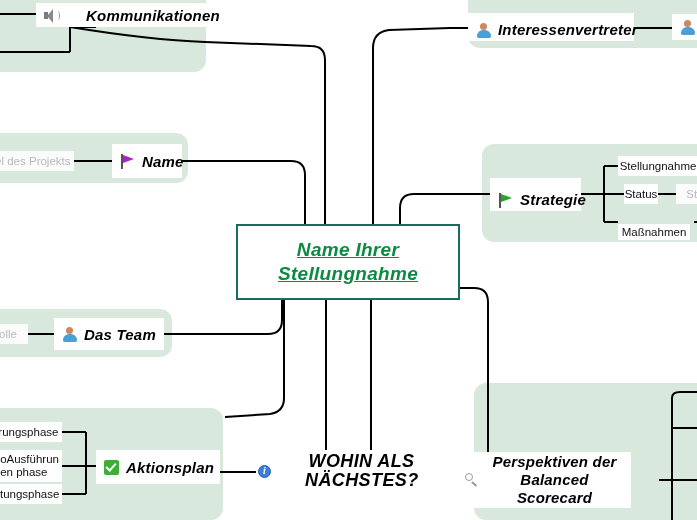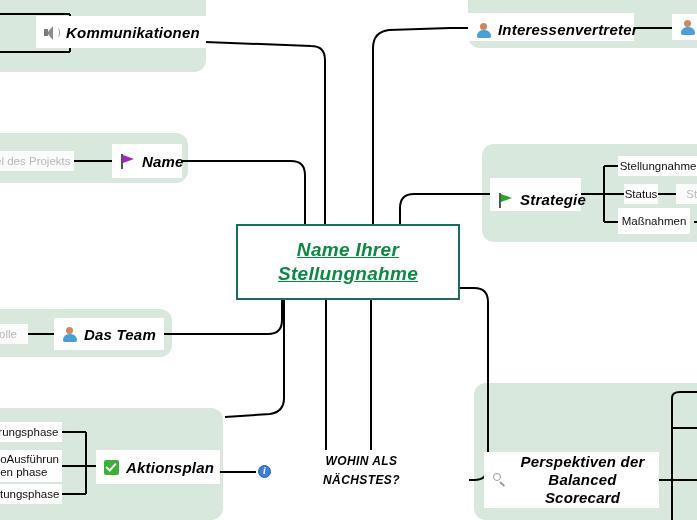--- a/index.html
+++ b/index.html
@@ -115,21 +115,21 @@
     white-space: normal;
     line-height: 13px;
     text-align: left;
     justify-content: flex-start;
   }
   
   .free-text {
     position: absolute;
     font-weight: bold;
     font-style: italic;
-    font-size: 12px;
+    font-size: 18px;
     line-height: 19px;
     color: #000000;
     letter-spacing: 0.4px;
     text-align: center;
     z-index: 4;
   }
   
   
   .ic-speaker:before {
     content: "";
@@ -314,21 +314,21 @@
     <path class="wire" d="M211,472 L256,472"></path>
   </svg>
 
   <div class="root-node">
     <div class="root-text">
       <span>Name Ihrer</span><br>
       <span>Stellungnahme</span>
     </div>
   </div>
 
-  <div class="node" style="left:36px; top:16px; width:170px; height:32px;">
+  <div class="node" style="left:36px; top:3px; width:170px; height:24px;gap:20px;">
     <span class="ic ic-speaker">
         <i></i>
       </span>
     <span class="label">Kommunikationen</span>
   </div>
 
   <div class="node" style="left:468px; top:13px; width:166px; height:28px;align-items:flex-end;">
     <span class="ic ic-person"></span>
     <span class="label">Interessenvertreter</span>
   </div>
@@ -355,34 +355,34 @@
   <div class="node" style="left:54px; top:318px; width:110px; height:32px;">
     <span class="ic ic-person"></span>
     <span class="label">Das Team</span>
   </div>
 
   <div class="node" style="left:96px; top:450px; width:124px; height:34px;">
     <span class="ic ic-check"></span>
     <span class="label">Aktionsplan</span>
   </div>
 
-  <div class="node" style="left:484px; top:452px; width:175px; height:56px; justify-content:flex-start;">
+  <div class="node" style="left:456px; top:452px; width:175px; height:56px; justify-content:flex-start;">
     <span class="ic ic-magnifier"></span>
     <span class="label two-line">Perspektiven der Balanced Scorecard</span>
   </div>
 
   <div class="subnode dim" style="left:-18px; top:151px; width:92px; height:20px;">Ziel des Projekts</div>
 
   <div class="subnode" style="left:618px; top:156px; width:80px; height:20px;">Stellungnahme</div>
 
   <div class="subnode" style="left:624px; top:184px; width:34px; height:20px;">Status</div>
 
   <div class="subnode dim" style="left:676px; top:184px; width:38px; height:20px;">Sta</div>
 
-  <div class="subnode" style="left:618px; top:208px; width:72px; height:26px;">Maßnahmen</div>
+  <div class="subnode" style="left:618px; top:224px; width:72px; height:16px;">Maßnahmen</div>
 
   <div class="subnode dim" style="left:-12px; top:324px; width:40px; height:20px;">olle</div>
 
   <div class="subnode" style="left:-18px; top:422px; width:80px; height:20px;">ührungsphase</div>
 
   <div class="subnode wrap" style="left:-18px; top:450px; width:80px; height:32px;">utioAusführun asen phase</div>
 
   <div class="subnode" style="left:-18px; top:484px; width:80px; height:20px;">haltungsphase</div>
 
   <div class="info-icon" style="left:258px; top:465px;"></div>

